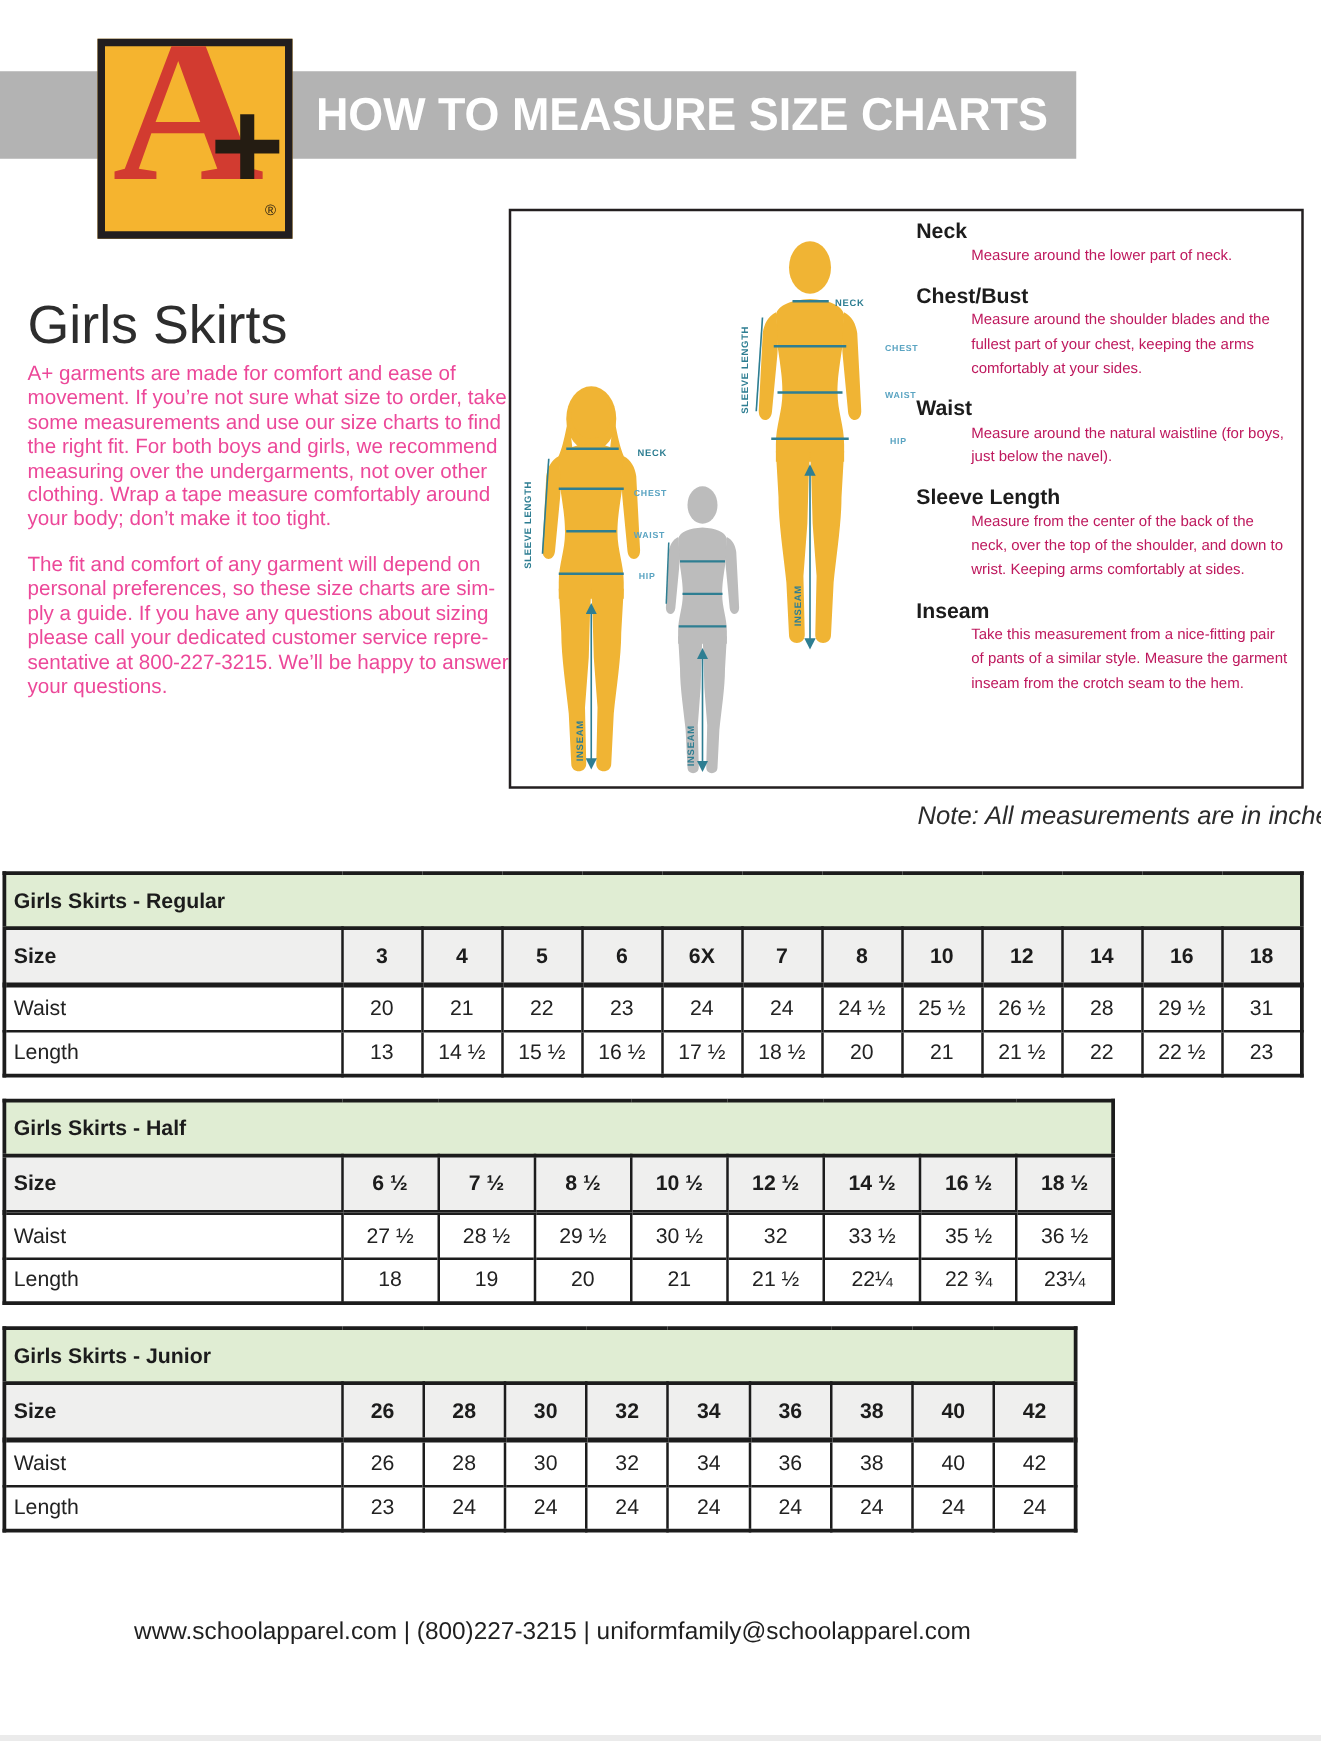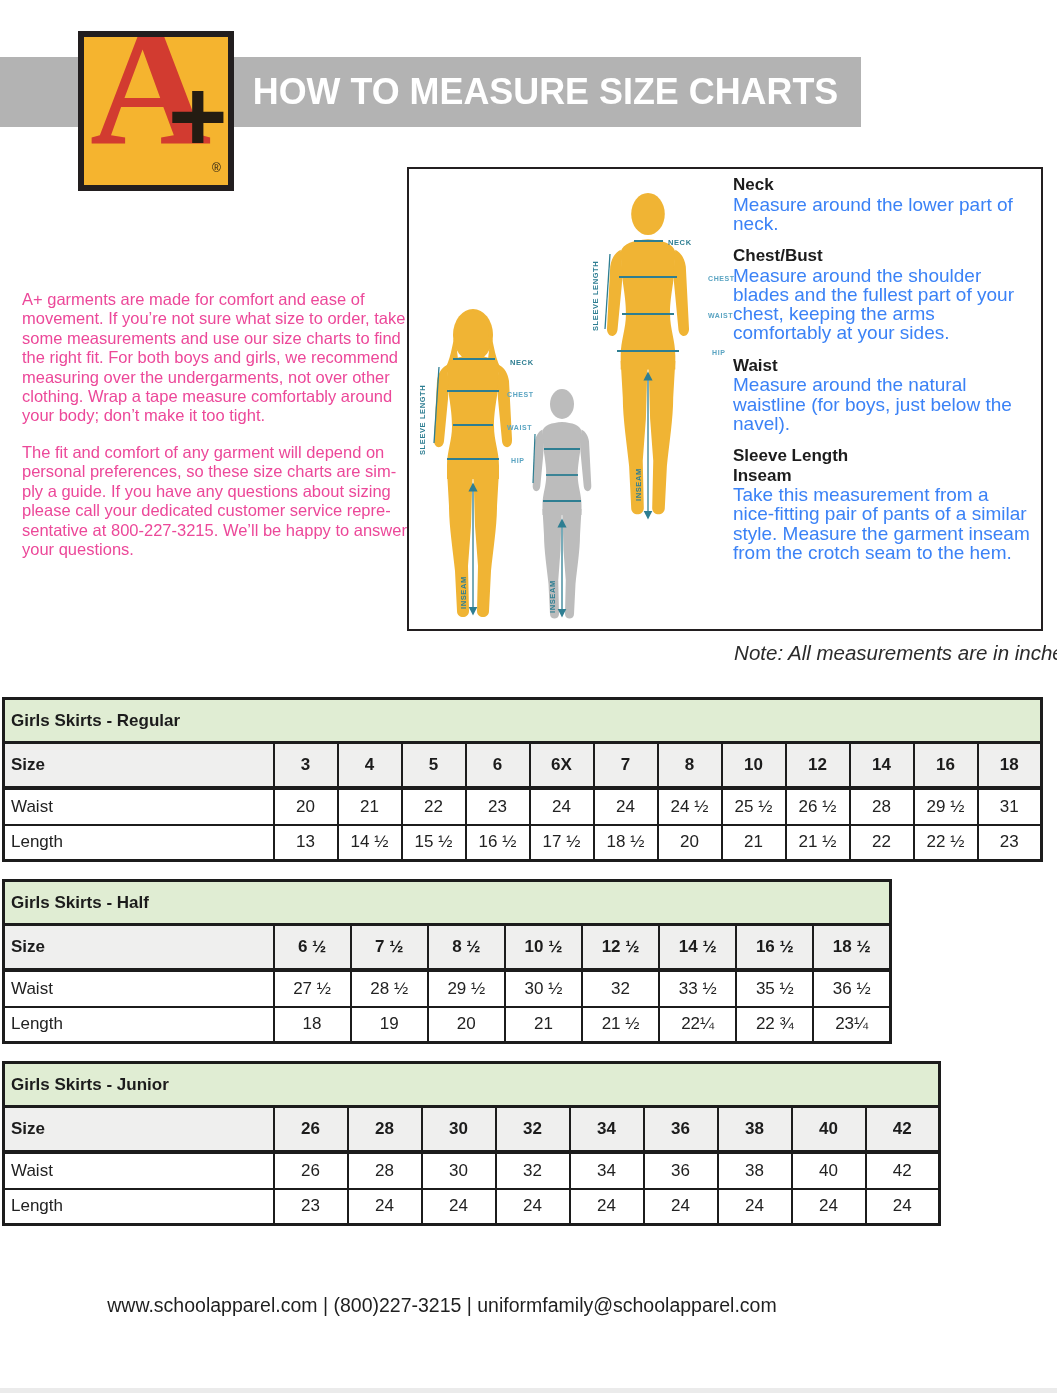--- a/index.html
+++ b/index.html
@@ -33,32 +33,32 @@
   
   .intro-title { position:absolute; left:22px; top:236px; font-size:43px; font-weight:400; color:#2d2d2d; }
   .intro-p { position:absolute; left:22px; width:400px; font-size:16.5px; line-height:19.4px; color:#ec4899; white-space:pre-line; }
   #intro-p1 { top:290px; }
   #intro-p2 { top:443px; }
   
   .figure-box { position:absolute; left:407px; top:167px; width:636px; height:464px; border:2px solid #231f20; background:#fff; }
   .figure-svg { position:absolute; left:4px; top:2px; }
   .defs-col { position:absolute; left:324px; top:6px; width:300px; }
   .def-term { font-size:17px; font-weight:bold; color:#1c1c1c; line-height:19.5px; }
-  .def-text { font-size:19px; line-height:19.3px; color:#3b82f6; margin-bottom:13px; }
+  .def-text { font-size:12px; line-height:19.3px; color:#be185d; margin-bottom:13px;margin-left:44px; }
   .fig-lbl  { font-family:"Liberation Sans", sans-serif; font-size:7px; font-weight:bold; fill:#5aa4c2; letter-spacing:0.6px; }
   .fig-lblb { font-family:"Liberation Sans", sans-serif; font-size:7.5px; font-weight:bold; fill:#2e7e92; letter-spacing:0.6px; }
   .note {
     position:absolute; left:591px; top:641px; width:483px; text-align:right;
     font-style:italic; font-size:20.5px; color:#2b2b2b;
   }
   
   .twrap { position:absolute; left:2px; }
   #twrap-0 { top:697px; } #twrap-1 { top:879px; } #twrap-2 { top:1061px; }
   table.size-table { border-collapse:collapse; table-layout:fixed; border:3px solid #1c1c1c; background:#fff; }
-  #twrap-0 table { width:1041px; } #twrap-1 table { width:890px; } #twrap-2 table { width:939px; }
+  #twrap-0 table { width:1041px; } #twrap-1 table { width:890px; } #twrap-2 table { width:860px; }
   td.t-title {
     background:#e0edd3; font-weight:bold; font-size:17px; color:#1c1c1c;
     padding:0 4px 0 6px; height:44px; border-bottom:3px solid #1c1c1c; text-align:left;
   }
   tr.t-sizerow td {
     background:#efefee; font-weight:bold; font-size:17px; color:#1c1c1c;
     text-align:center; height:44px; border-left:2px solid #1c1c1c; border-bottom:2px solid #1c1c1c;margin-left:17px;
   }
   tr.t-sizerow td:first-child { text-align:left; padding-left:6px; border-left:none; }
   tr.t-spacer td { height:2px; background:#ffffff; border:none; padding:0; }
@@ -79,20 +79,21 @@
   <div class="banner">
     <div class="banner-text">HOW TO MEASURE SIZE CHARTS</div>
   </div>
 
   <div class="logo">
     <span class="logo-a">A</span>
     <span class="logo-plus">+</span>
     <span class="logo-reg">®</span>
   </div>
 
+  <div class="intro-title">Girls Skirts</div>
   <div class="intro-p" id="intro-p1">A+ garments are made for comfort and ease of
 movement. If you’re not sure what size to order, take
 some measurements and use our size charts to find
 the right fit. For both boys and girls, we recommend
 measuring over the undergarments, not over other
 clothing. Wrap a tape measure comfortably around
 your body; don’t make it too tight.</div>
   <div class="intro-p" id="intro-p2">The fit and comfort of any garment will depend on
 personal preferences, so these size charts are sim-
 ply a guide. If you have any questions about sizing
@@ -173,20 +174,21 @@
     </svg>
 
     <div class="defs-col">
       <div class="def-term">Neck</div>
       <div class="def-text">Measure around the lower part of neck.</div>
       <div class="def-term">Chest/Bust</div>
       <div class="def-text">Measure around the shoulder blades and the fullest part of your chest, keeping the arms comfortably at your sides.</div>
       <div class="def-term">Waist</div>
       <div class="def-text">Measure around the natural waistline (for boys, just below the navel).</div>
       <div class="def-term">Sleeve Length</div>
+      <div class="def-text">Measure from the center of the back of the neck, over the top of the shoulder, and down to wrist. Keeping arms comfortably at sides.</div>
       <div class="def-term">Inseam</div>
       <div class="def-text">Take this measurement from a nice-fitting pair of pants of a similar style. Measure the garment inseam from the crotch seam to the hem.</div>
     </div>
   </div>
 
   <div class="note">Note: All measurements are in inches</div>
 
   <div class="twrap" id="twrap-0">
       <table class="size-table">
         <colgroup>

